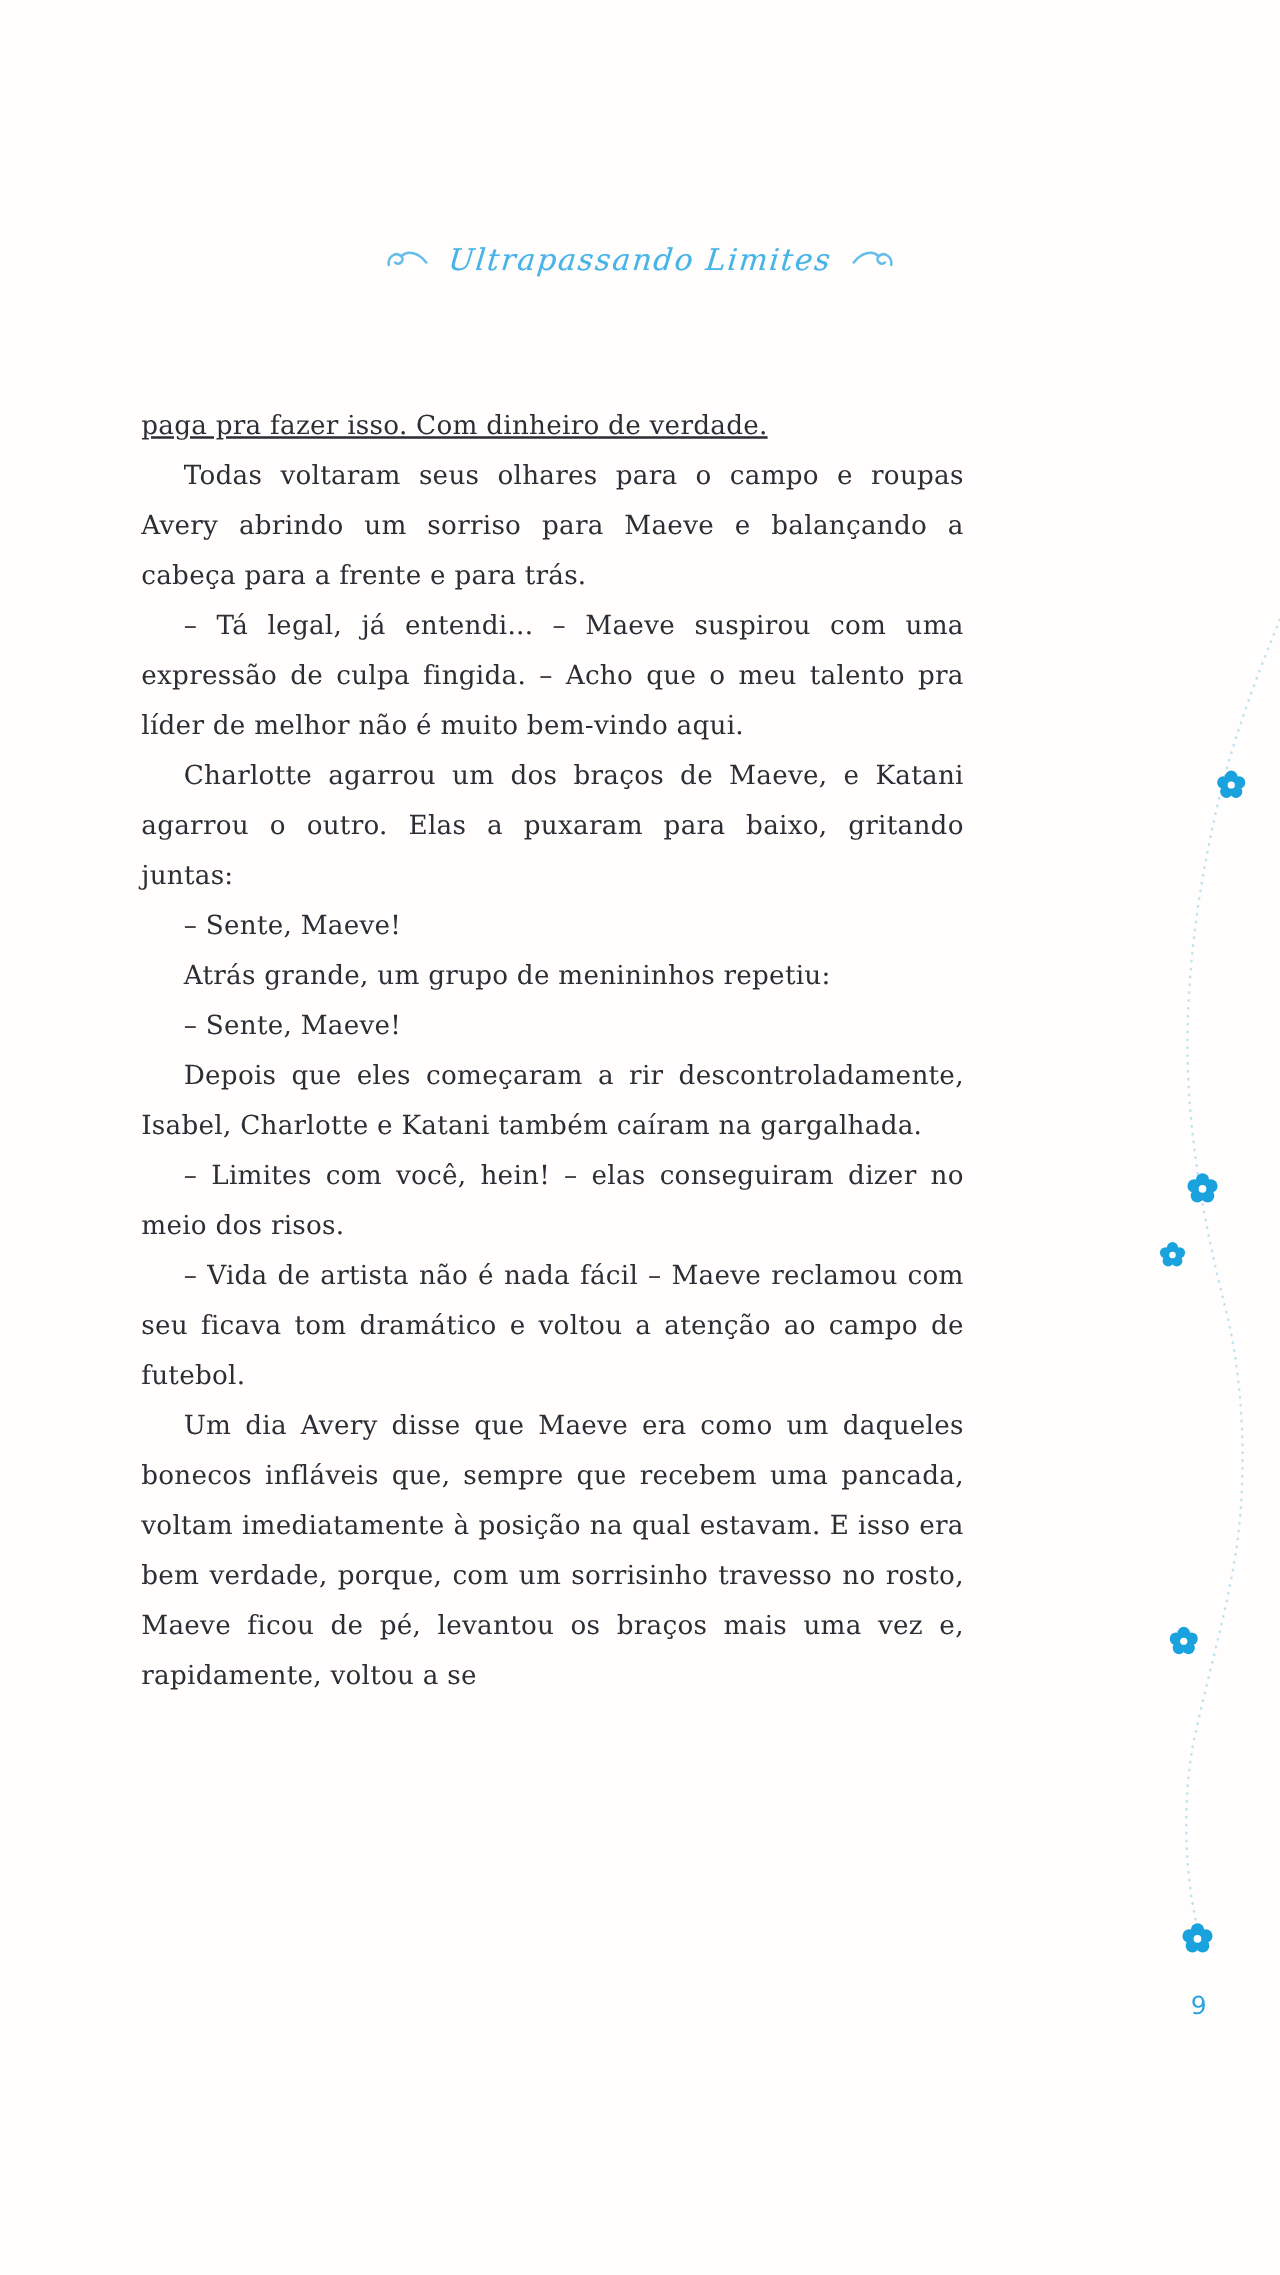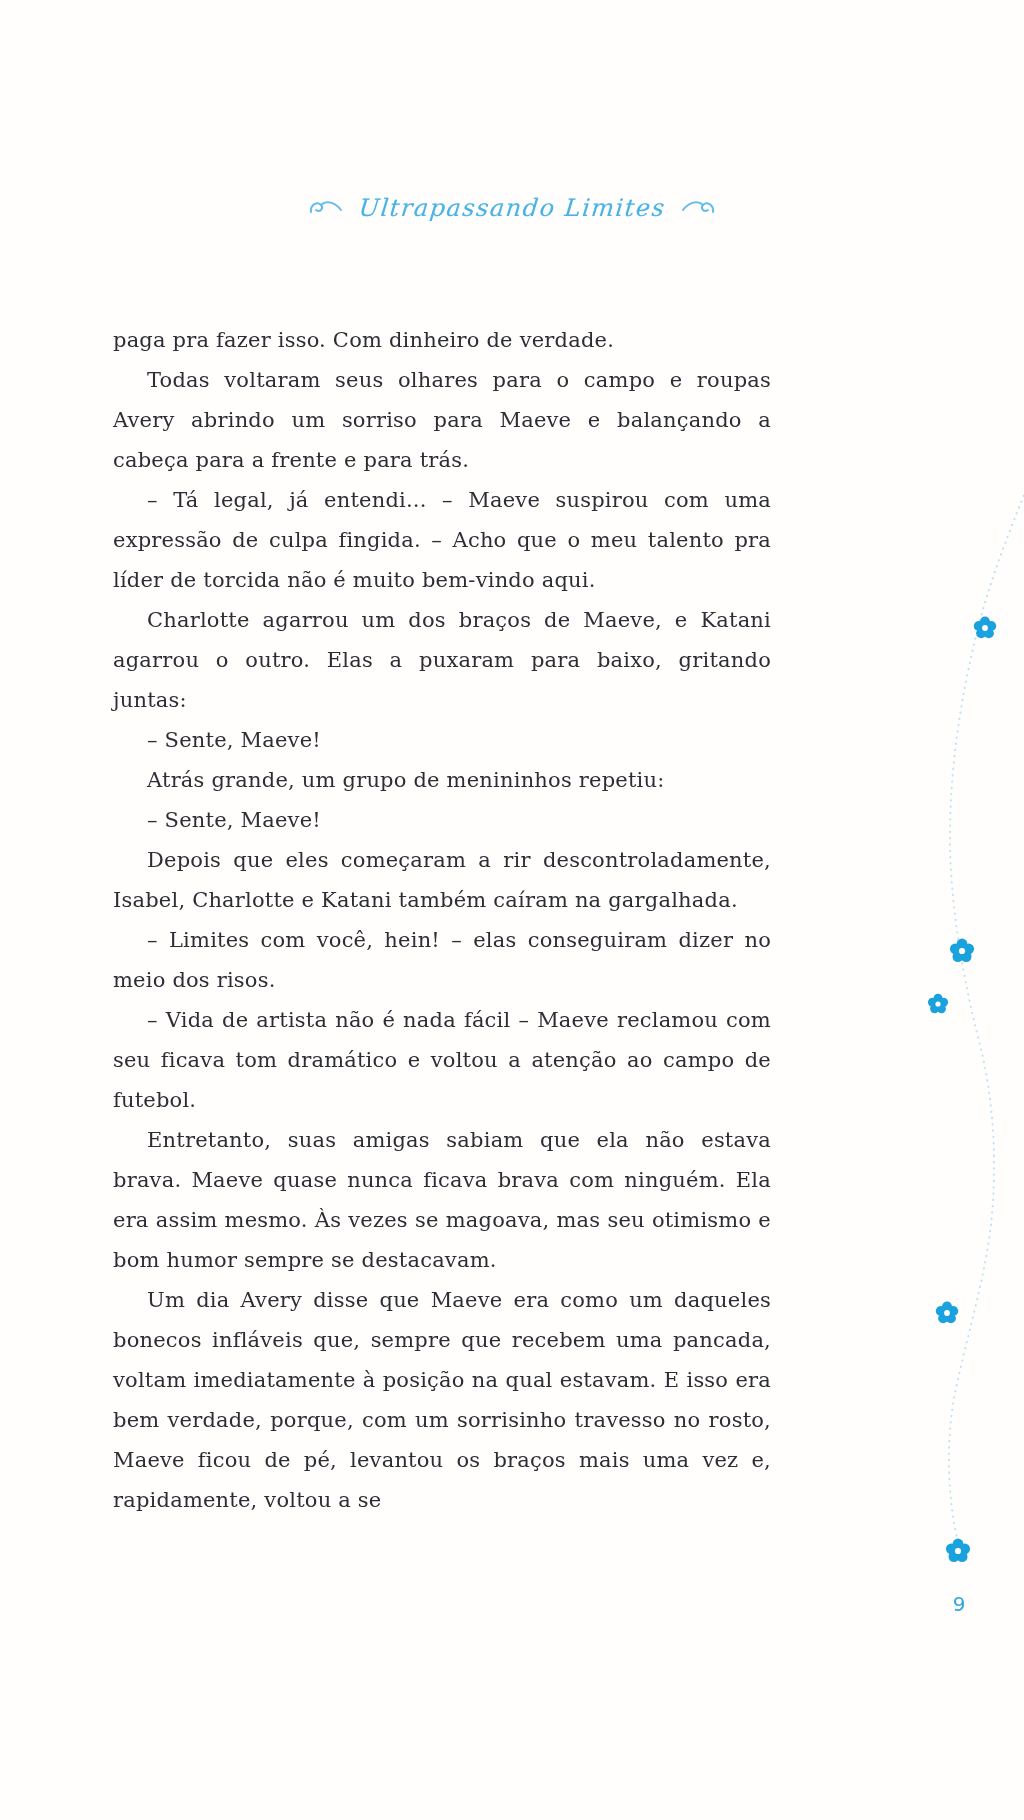--- a/index.html
+++ b/index.html
@@ -38,21 +38,21 @@
     position:absolute;
     left:113px;top:320px;
     width:658px;
     font-size:21px;
     line-height:40px;
     color:#2d2d35;
     text-align:justify;
     letter-spacing:.2px;
   }
   .text-block p{margin:0;text-indent:34px;}
-  .text-block p.noindent{text-indent:0;}
+  .text-block p.noindent{text-indent:0;text-decoration:underline;}
   
   .vine-svg{position:absolute;top:0;left:0;pointer-events:none;}
   .flower{
     position:absolute;
     transform:translate(-50%,-50%);
     pointer-events:none;
   }
   .page-number{
     position:absolute;
     left:944px;top:1592px;
@@ -75,29 +75,28 @@
     </svg>
     <span class="chapter-title">Ultrapassando Limites</span>
     <svg class="flourish" width="34" height="18" viewBox="0 0 34 18">
       <path d="M32,13 C33,6 26,2 22,6 C19,9 23,14 27,11 M22,6 C17,1 8,3 2,11" fill="none" stroke="#49b2e6" stroke-width="2" stroke-linecap="round"></path>
     </svg>
   </div>
 
   <div class="text-block">
     <p class="noindent">paga pra fazer isso. Com dinheiro de verdade.</p>
     <p>Todas voltaram seus olhares para o campo e roupas Avery abrindo um sorriso para Maeve e balançando a cabeça para a frente e para trás.</p>
-    <p>– Tá legal, já entendi... – Maeve suspirou com uma expressão de culpa fingida. – Acho que o meu talento pra líder de torcida não é muito bem-vindo aqui.</p>
+    <p>– Tá legal, já entendi... – Maeve suspirou com uma expressão de culpa fingida. – Acho que o meu talento pra líder de melhor não é muito bem-vindo aqui.</p>
     <p>Charlotte agarrou um dos braços de Maeve, e Katani agarrou o outro. Elas a puxaram para baixo, gritando juntas:</p>
     <p>– Sente, Maeve!</p>
     <p>Atrás grande, um grupo de menininhos repetiu:</p>
     <p>– Sente, Maeve!</p>
     <p>Depois que eles começaram a rir descontroladamente, Isabel, Charlotte e Katani também caíram na gargalhada.</p>
     <p>– Limites com você, hein! – elas conseguiram dizer no meio dos risos.</p>
     <p>– Vida de artista não é nada fácil – Maeve reclamou com seu ficava tom dramático e voltou a atenção ao campo de futebol.</p>
-    <p>Entretanto, suas amigas sabiam que ela não estava brava. Maeve quase nunca ficava brava com ninguém. Ela era assim mesmo. Às vezes se magoava, mas seu otimismo e bom humor sempre se destacavam.</p>
     <p>Um dia Avery disse que Maeve era como um daqueles bonecos infláveis que, sempre que recebem uma pancada, voltam imediatamente à posição na qual estavam. E isso era bem verdade, porque, com um sorrisinho travesso no rosto, Maeve ficou de pé, levantou os braços mais uma vez e, rapidamente, voltou a se</p>
   </div>
 
   <svg class="vine-svg" width="1024" height="1820" viewBox="0 0 1024 1820">
     <path d="M 1031 478
              C 1008 534, 988 585, 975 640
              C 962 695, 951 758, 950 828
              C 949 898, 962 975, 980 1045
              C 993 1096, 997 1158, 992 1214
              C 987 1274, 966 1338, 954 1398

